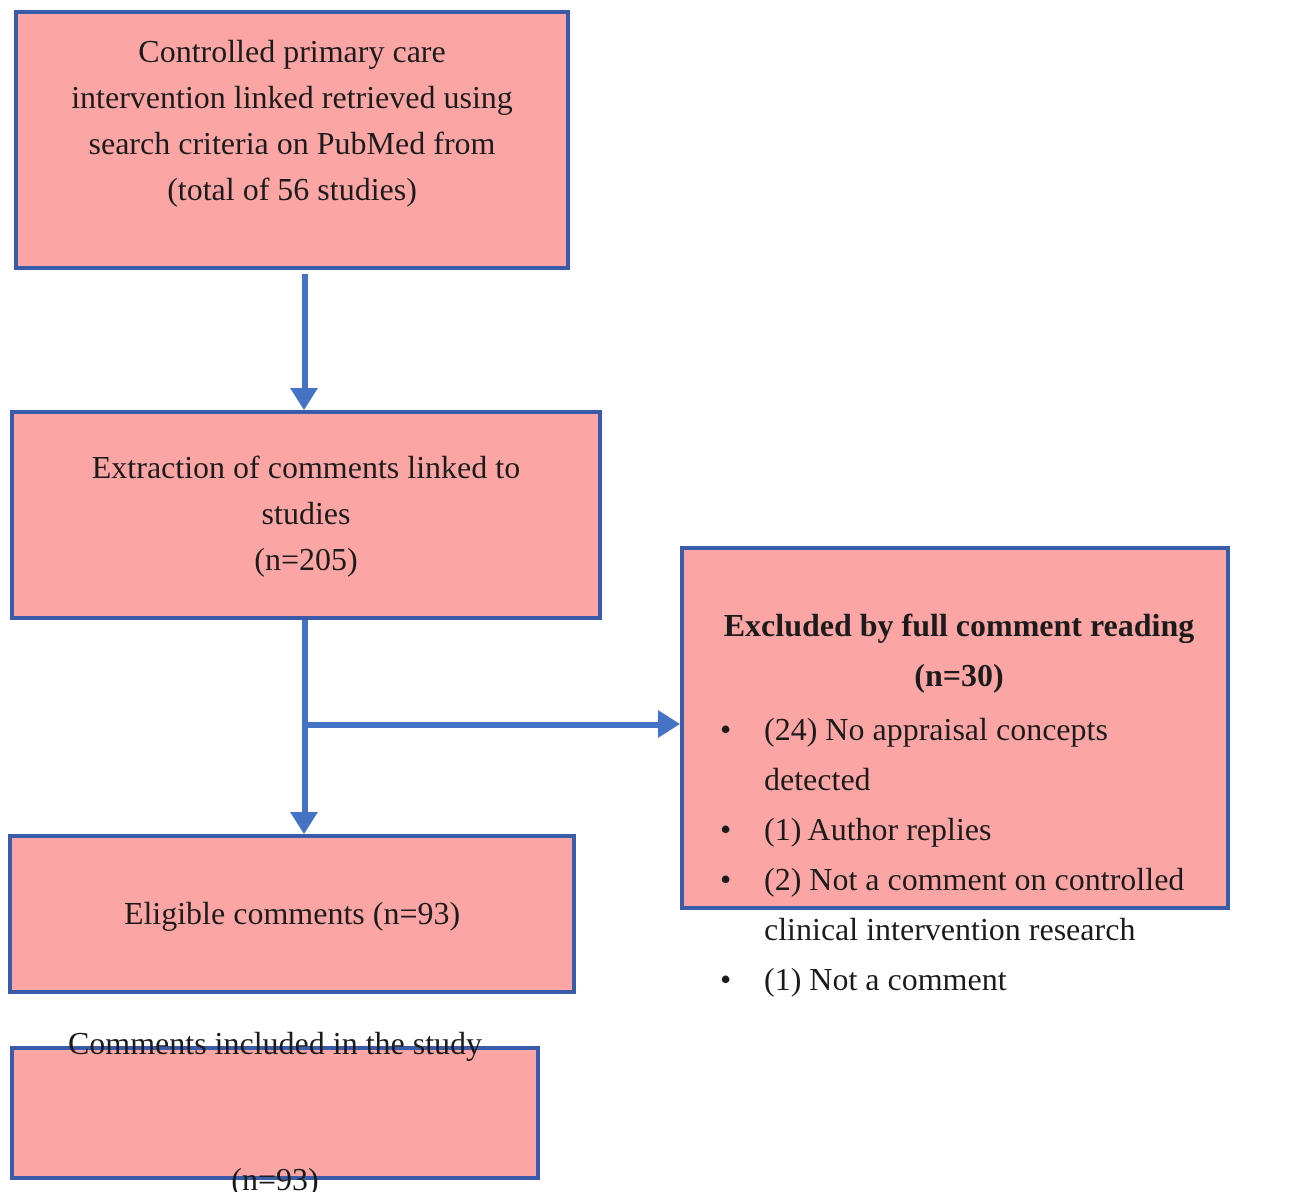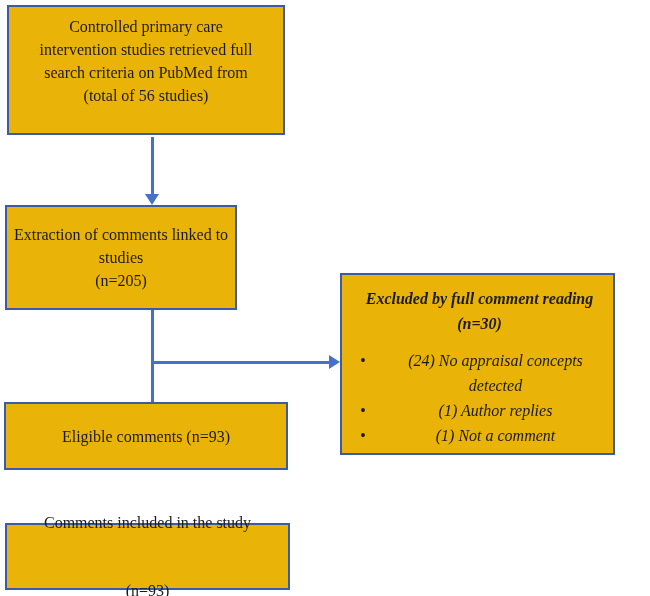--- a/index.html
+++ b/index.html
@@ -7,40 +7,39 @@
     width: 650px; height: 596px;
     font-family: "Liberation Serif", serif;
     color: #1b1b1b;
   }
   .canvas { position: relative; width: 650px; height: 596px; background: #ffffff; overflow: hidden; }
 
   .node {
     position: absolute;
     box-sizing: border-box;
     border: 2px solid #3a5ca8;
-    background: #eab308;
+    background: #fca5a5;
     display: flex; flex-direction: column;
     justify-content: center; align-items: center;
     text-align: center;
     font-size: 16px; line-height: 23px;
   }
   #box-retrieved  { left: 7px;   top: 5px;   width: 278px; height: 130px; justify-content: flex-start; padding-top: 8px; }
-  #box-extraction { left: 5px;   top: 205px; width: 232px; height: 105px; }
-  #box-eligible   { left: 4px;   top: 402px; width: 284px; height: 68px; }
-  #box-included   { left: 5px;   top: 523px; width: 285px; height: 67px; gap: 45px; }
+  #box-extraction { left: 5px;   top: 205px; width: 296px; height: 105px; }
+  #box-eligible   { left: 4px;   top: 417px; width: 284px; height: 80px; }
+  #box-included   { left: 5px;   top: 523px; width: 265px; height: 67px; gap: 45px; }
 
   #box-excluded {
     left: 340px; top: 273px; width: 275px; height: 182px;
     justify-content: flex-start; align-items: stretch;
-    text-align: left; padding: 11px 4px 6px 8px;
+    text-align: left; padding: 26px 4px 6px 8px;
     line-height: 25px;
-    font-style: italic;
   }
   .excl-title { font-weight: bold; text-align: center; line-height: 25px; }
-  ul.bullets { margin: 12px 0 0 0; padding: 0; list-style: none; text-align: center; }
+  ul.bullets { margin: 2px 0 0 0; padding: 0; list-style: none; }
   ul.bullets li { position: relative; padding-left: 32px; }
   ul.bullets li::before { content: "\2022"; position: absolute; left: 10px; top: 0; }
 
   
   .vline { position: absolute; width: 3px;  background: #4472c4; }
   .hline { position: absolute; height: 3px; background: #4472c4; }
   .head-down {
     position: absolute; width: 0; height: 0;
     border-left: 7px solid transparent; border-right: 7px solid transparent;
     border-top: 11px solid #4472c4;
@@ -51,21 +50,21 @@
     border-left: 11px solid #4472c4;
   }
 </style>
 </head>
 <body>
 
 <div class="canvas">
 
   <div class="node" id="box-retrieved">
     <div>Controlled primary care</div>
-    <div>intervention studies retrieved full</div>
+    <div>intervention linked retrieved using</div>
     <div>search criteria on PubMed from</div>
     <div>(total of 56 studies)</div>
   </div>
 
   <div class="vline" style="left:151px; top:137px; height:58px;"></div>
   <div class="head-down" style="left:145px; top:194px;"></div>
 
   <div class="node" id="box-extraction">
     <div>Extraction of comments linked to</div>
     <div>studies</div>
@@ -76,20 +75,21 @@
   <div class="head-down" style="left:145px; top:406px;"></div>
   <div class="hline" style="left:151px; top:361px; width:179px;"></div>
   <div class="head-right" style="left:329px; top:355px;"></div>
 
   <div class="node" id="box-excluded">
     <div class="excl-title">Excluded by full comment reading</div>
     <div class="excl-title">(n=30)</div>
     <ul class="bullets">
       <li>(24) No appraisal concepts detected</li>
       <li>(1) Author replies</li>
+      <li>(2) Not a comment on controlled clinical intervention research</li>
       <li>(1) Not a comment</li>
     </ul>
   </div>
 
   <div class="node" id="box-eligible">
     <div>Eligible comments (n=93)</div>
   </div>
 
   <div class="node" id="box-included">
     <div>Comments included in the study</div>

